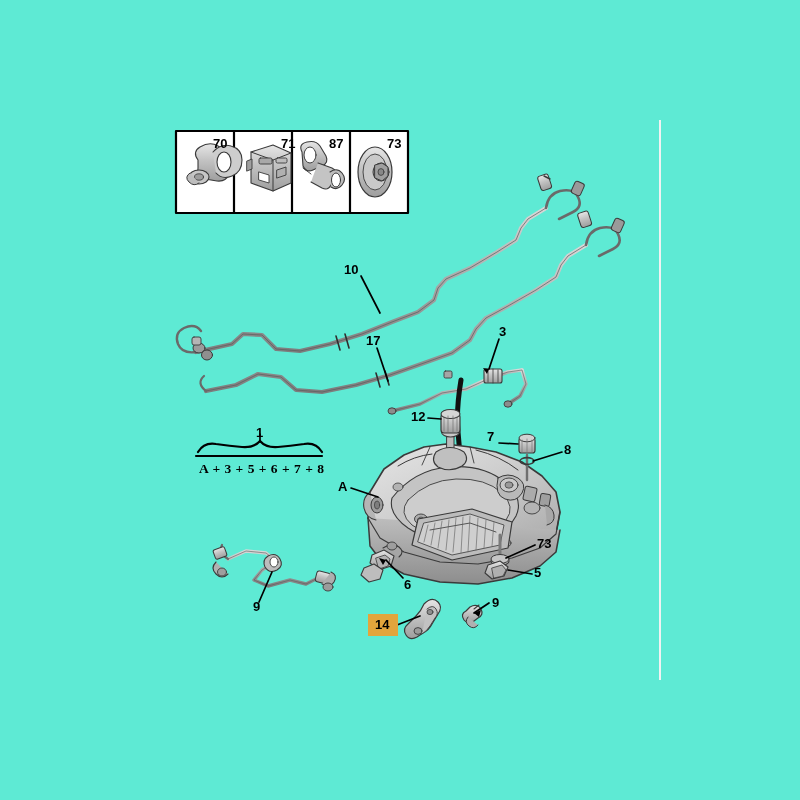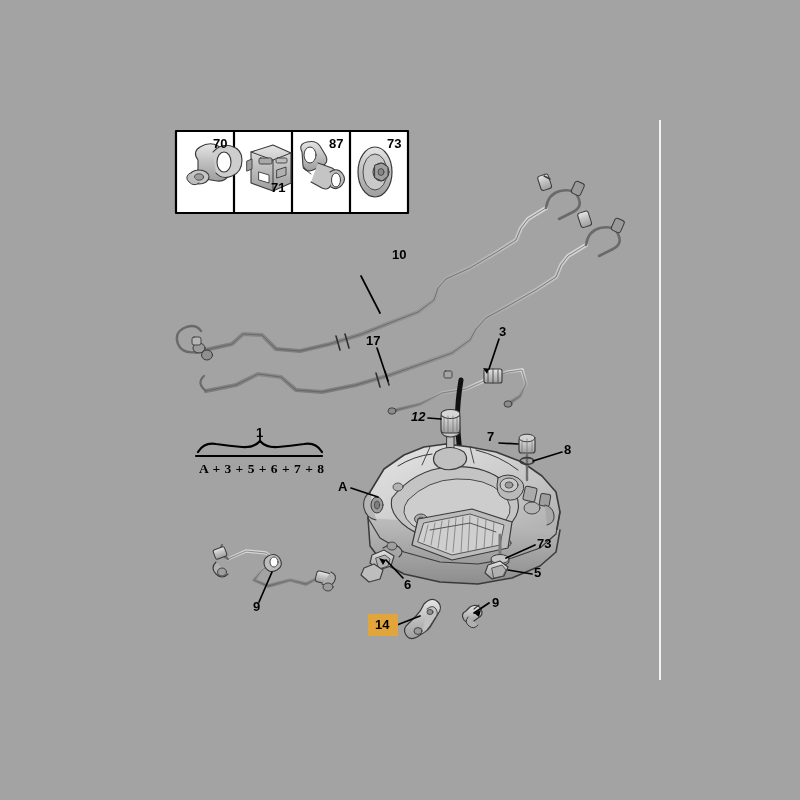--- a/index.html
+++ b/index.html
@@ -1,18 +1,18 @@
 <!DOCTYPE html>
 <html><head>
 <meta charset="utf-8">
 <style>
   html,body{margin:0;padding:0;background:#ffffff;}
   body{width:800px;height:800px;position:relative;overflow:hidden;
        font-family:"Liberation Sans",sans-serif;}
-  #stage{position:absolute;left:0;top:0;width:800px;height:800px;background:#a3a3a3;}
+  #stage{position:absolute;left:0;top:0;width:800px;height:800px;background:#5eead4;}
   svg.layer{position:absolute;left:0;top:0;width:800px;height:800px;}
   .lbl{position:absolute;font-weight:bold;color:#000;font-size:13px;line-height:1;
        white-space:nowrap;}
   .hl{position:absolute;background:#e2a53c;}
   .bracket-eq{position:absolute;font-weight:bold;font-size:13.5px;letter-spacing:.5px;
        white-space:nowrap;color:#000;font-family:Liberation Serif, serif;}
   .edge{position:absolute;background:#f2f2f2;}
 </style>
 </head>
 <body>
@@ -334,28 +334,28 @@
         <path d="M489 369 l-6 -1 l4 6z"></path>
         <path d="M386 560 l-7 -2 l4 7z"></path>
         <path d="M474 613 l7 -3 l-2 7z"></path>
       </g>
     </g>
   </svg>
 
   <div class="hl" style="left:368px;top:614px;width:30px;height:22px;"></div>
 
   <div class="lbl" style="left:213px;top:137px;">70</div>
-  <div class="lbl" style="left:271px;top:137px;margin-top:44px;">71</div>
+  <div class="lbl" style="left:281px;top:137px;">71</div>
   <div class="lbl" style="left:329px;top:137px;">87</div>
   <div class="lbl" style="left:387px;top:137px;">73</div>
 
-  <div class="lbl" style="left:344px;top:248px;margin-left:48px;">10</div>
+  <div class="lbl" style="left:344px;top:263px;">10</div>
   <div class="lbl" style="left:366px;top:334px;">17</div>
   <div class="lbl" style="left:499px;top:325px;">3</div>
-  <div class="lbl" style="left:411px;top:410px;font-style:italic;">12</div>
+  <div class="lbl" style="left:411px;top:410px;">12</div>
   <div class="lbl" style="left:487px;top:430px;">7</div>
   <div class="lbl" style="left:564px;top:443px;">8</div>
   <div class="lbl" style="left:338px;top:480px;">A</div>
   <div class="lbl" style="left:537px;top:537px;">73</div>
   <div class="lbl" style="left:534px;top:566px;">5</div>
   <div class="lbl" style="left:404px;top:578px;">6</div>
   <div class="lbl" style="left:253px;top:600px;">9</div>
   <div class="lbl" style="left:375px;top:618px;text-align:center;">14</div>
   <div class="lbl" style="left:492px;top:596px;">9</div>
 

